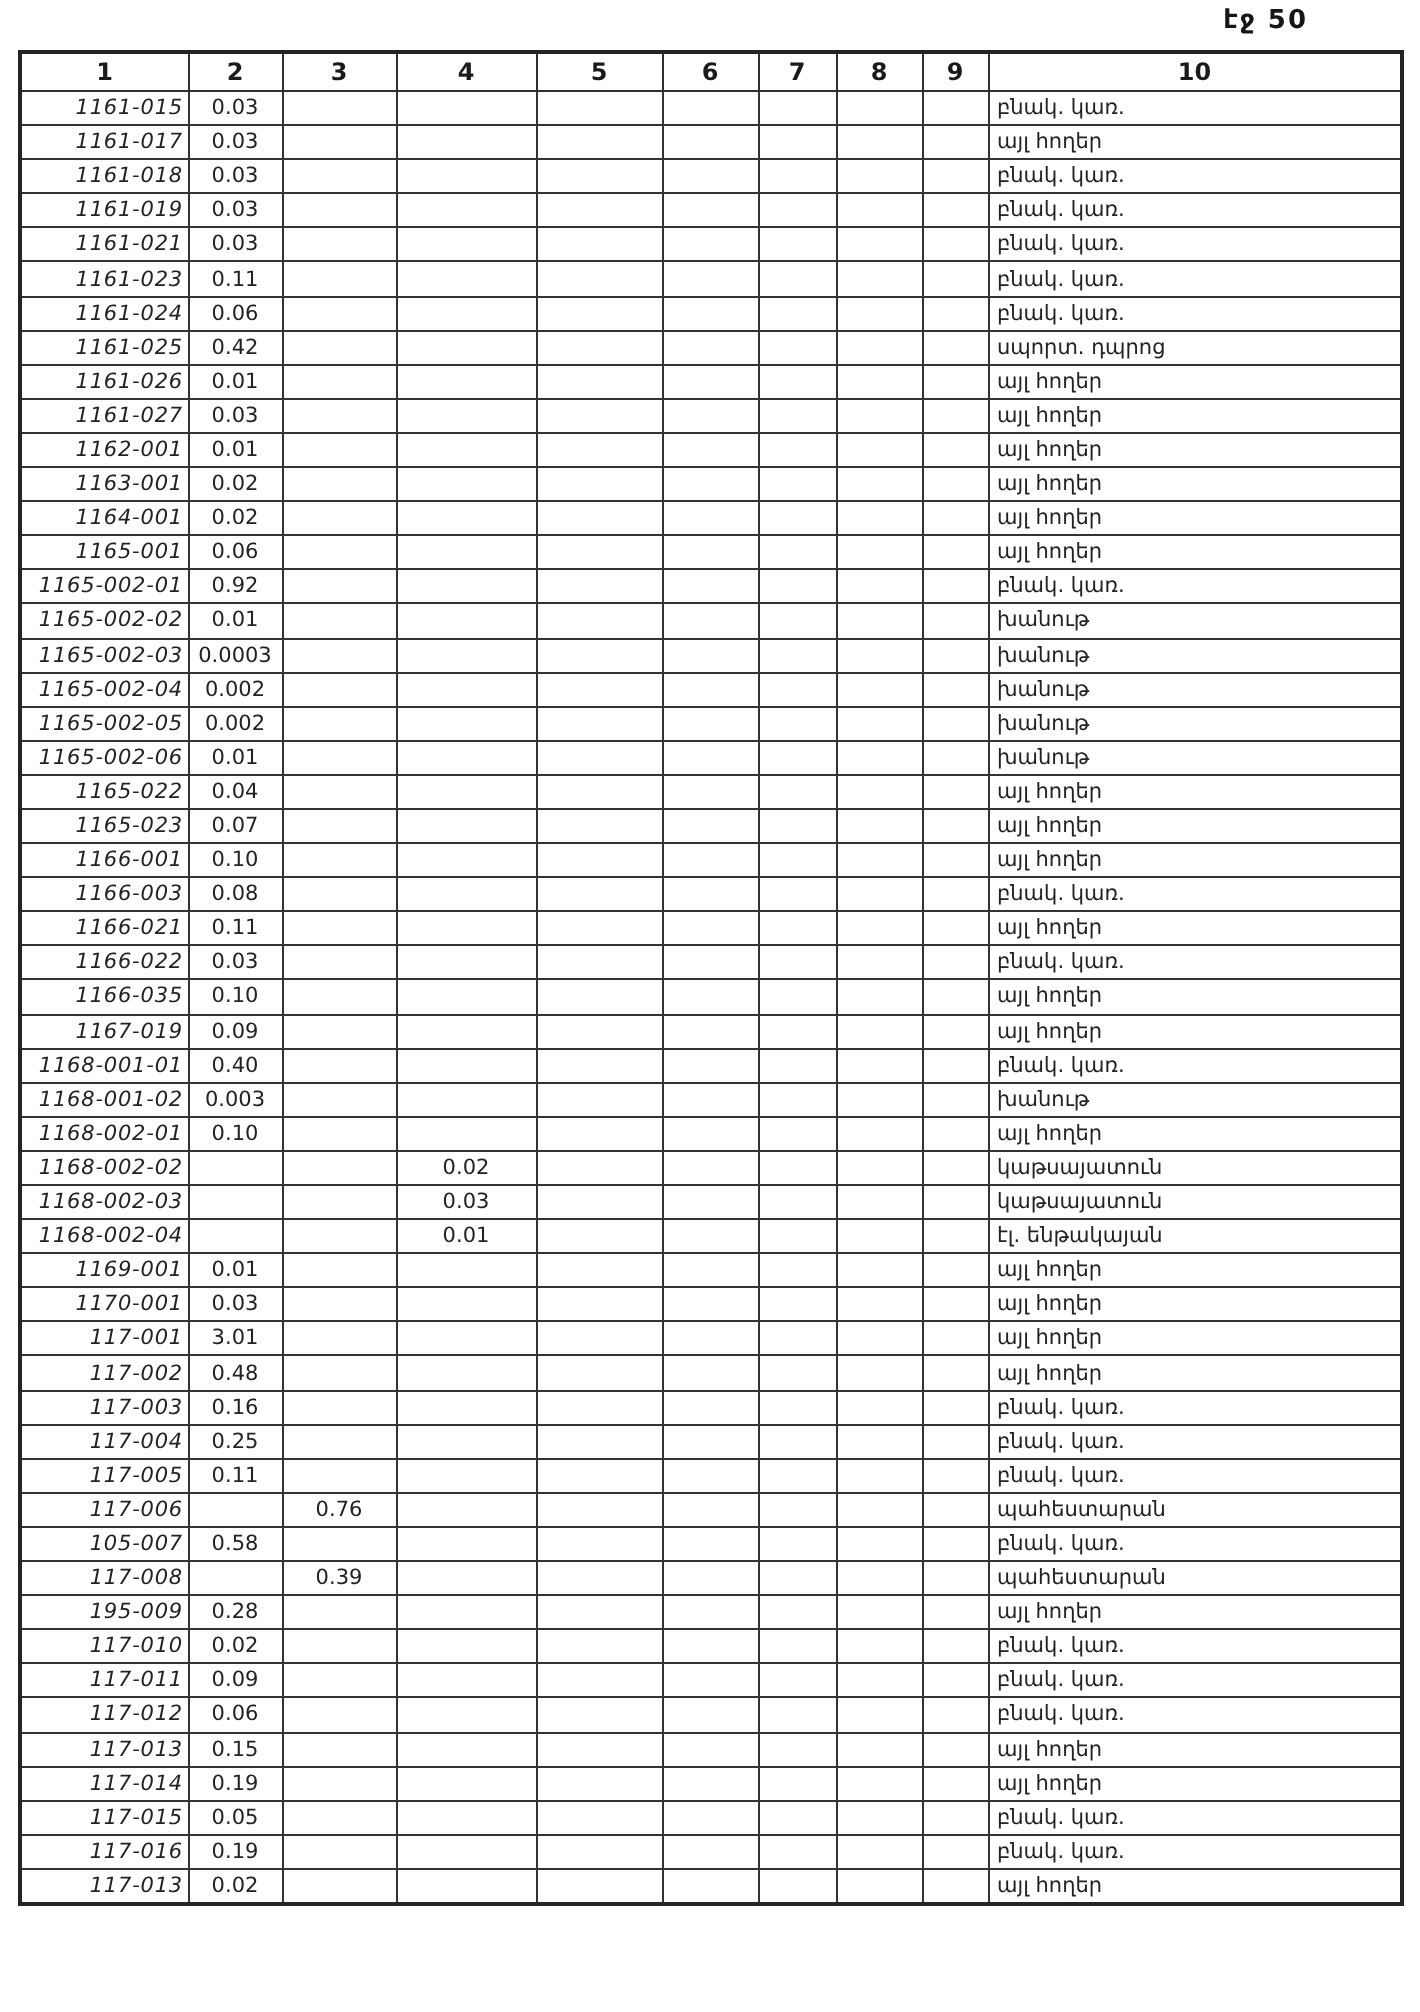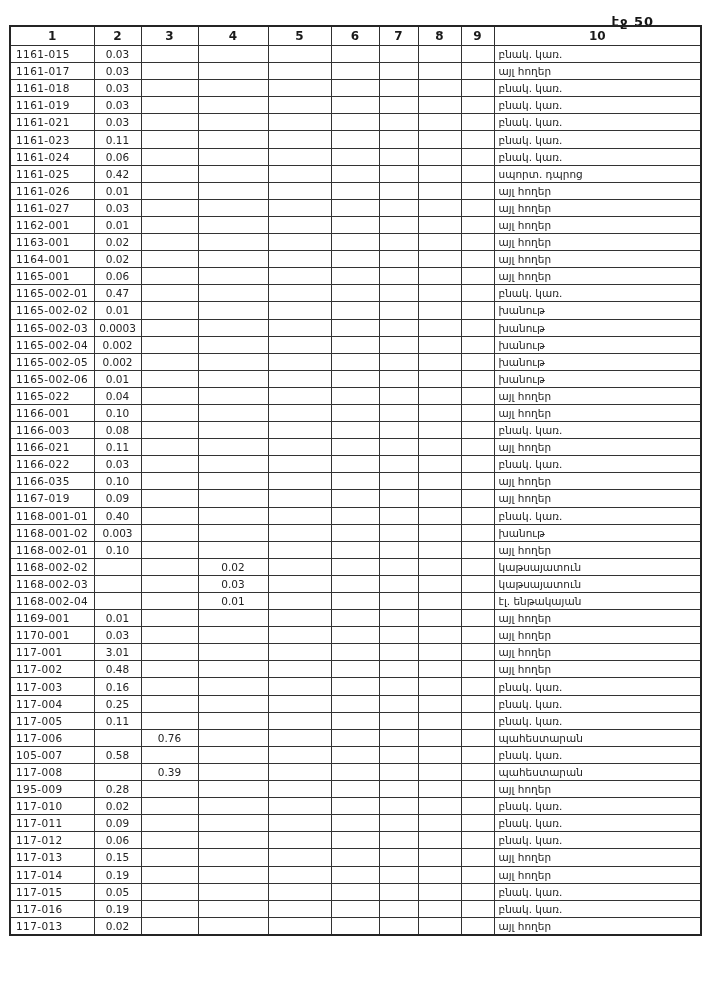--- a/index.html
+++ b/index.html
@@ -8,21 +8,21 @@
     width: 710px;
     height: 1006px;
     background: #ffffff;
     font-family: "DejaVu Sans", sans-serif;
     color: #1f1f1f;
     position: relative;
     overflow: hidden;
   }
   .page-number {
     position: absolute;
-    top: 14px;
+    top: 3px;
     right: 56px;
     font-size: 13px;
     font-weight: bold;
     letter-spacing: 1px;
     color: #161616;
   }
   table.parcel-table {
     position: absolute;
     left: 9px;
     top: 25px;
@@ -43,21 +43,21 @@
   .parcel-table td {
     border: 1px solid #333333;
     height: 16.1px;
     font-size: 10.5px;
     line-height: 16px;
     padding: 0 2px;
     overflow: hidden;
     white-space: nowrap;
     color: #222222;
   }
-  .parcel-table td.c1 { padding-left: 5px; text-align: left; letter-spacing: 0.4px; }
+  .parcel-table td.c1 { padding-left: 5px; text-align: right; letter-spacing: 0.4px; font-style: italic; }
   .parcel-table td.c2, .parcel-table td.c3, .parcel-table td.c4 { text-align: center; }
   .parcel-table td.c10 { padding-left: 4px; text-align: left; margin-left: 18px; }
 </style>
 </head>
 <body>
 
 <div class="page-number">էջ 50</div>
 
 <table class="parcel-table">
   <colgroup>
@@ -250,21 +250,21 @@
         <td class="c4"></td>
         <td class="c5"></td>
         <td class="c6"></td>
         <td class="c7"></td>
         <td class="c8"></td>
         <td class="c9"></td>
         <td class="c10">այլ հողեր</td>
       </tr>
       <tr>
         <td class="c1">1165-002-01</td>
-        <td class="c2">0.47</td>
+        <td class="c2">0.92</td>
         <td class="c3"></td>
         <td class="c4"></td>
         <td class="c5"></td>
         <td class="c6"></td>
         <td class="c7"></td>
         <td class="c8"></td>
         <td class="c9"></td>
         <td class="c10">բնակ. կառ.</td>
       </tr>
       <tr>
@@ -323,20 +323,32 @@
         <td class="c5"></td>
         <td class="c6"></td>
         <td class="c7"></td>
         <td class="c8"></td>
         <td class="c9"></td>
         <td class="c10">խանութ</td>
       </tr>
       <tr>
         <td class="c1">1165-022</td>
         <td class="c2">0.04</td>
+        <td class="c3"></td>
+        <td class="c4"></td>
+        <td class="c5"></td>
+        <td class="c6"></td>
+        <td class="c7"></td>
+        <td class="c8"></td>
+        <td class="c9"></td>
+        <td class="c10">այլ հողեր</td>
+      </tr>
+      <tr>
+        <td class="c1">1165-023</td>
+        <td class="c2">0.07</td>
         <td class="c3"></td>
         <td class="c4"></td>
         <td class="c5"></td>
         <td class="c6"></td>
         <td class="c7"></td>
         <td class="c8"></td>
         <td class="c9"></td>
         <td class="c10">այլ հողեր</td>
       </tr>
       <tr>

